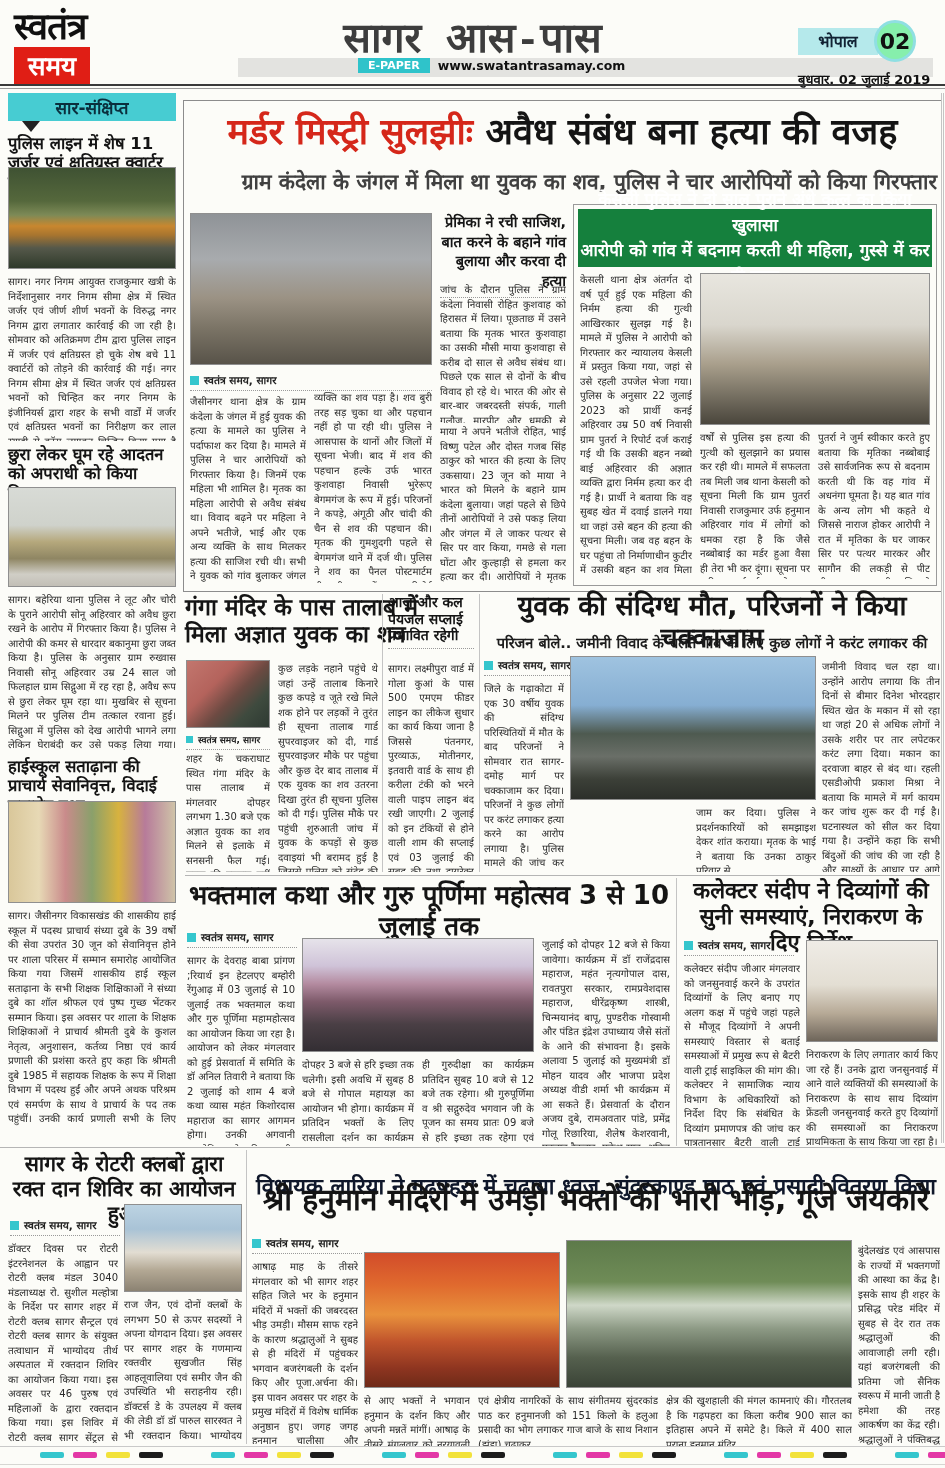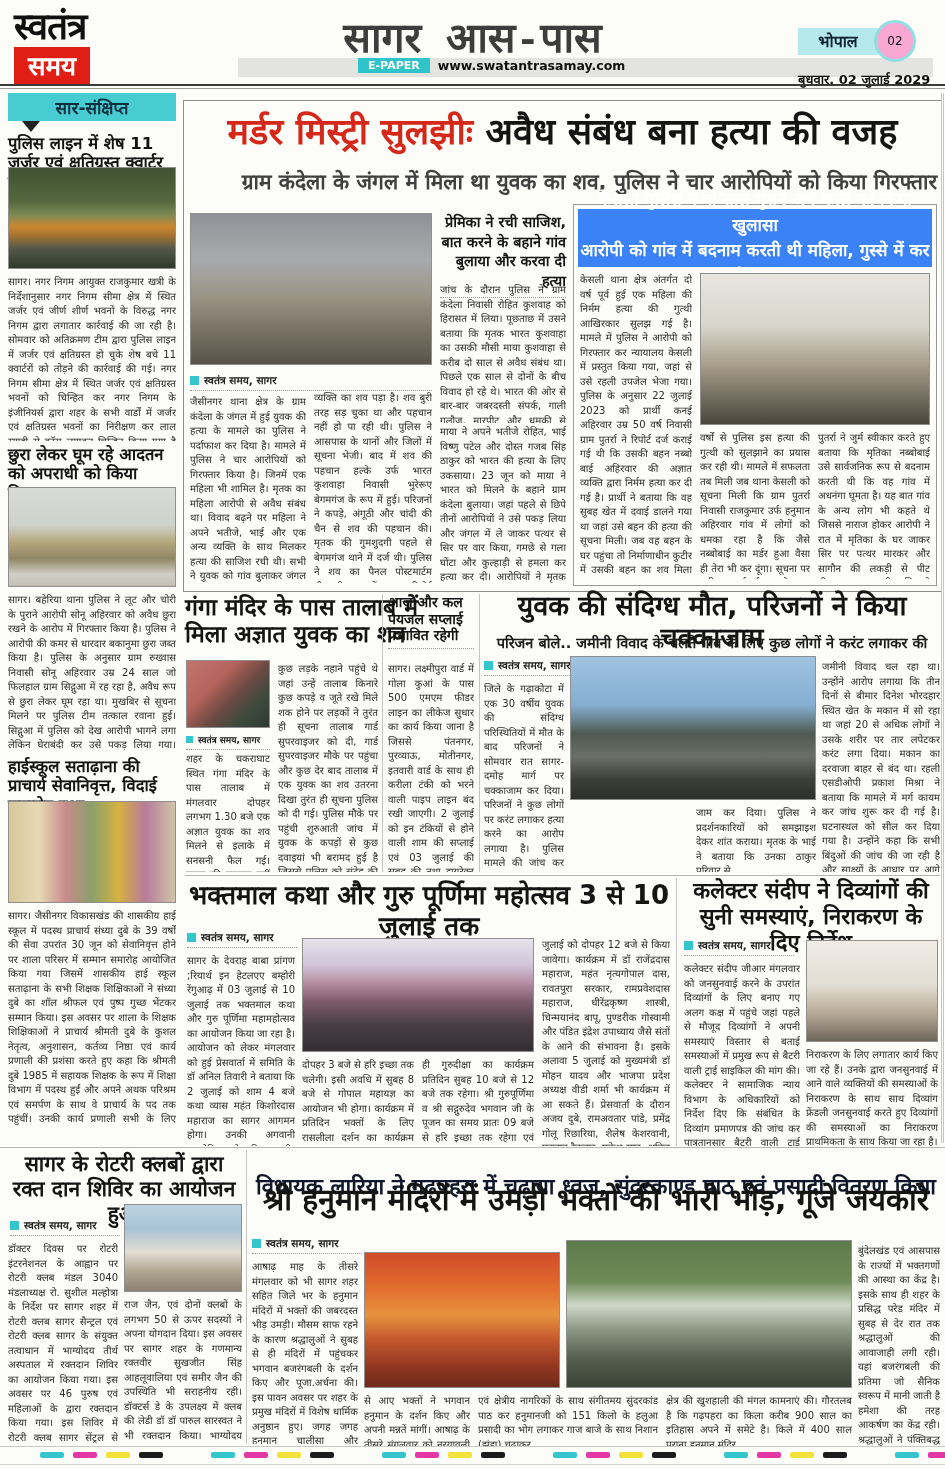--- a/index.html
+++ b/index.html
@@ -17,38 +17,38 @@
   
   #logo-l1{font-size:37px;font-weight:800;color:#101010;letter-spacing:-1px;line-height:1;}
   #logo-l2{display:inline-block;background:#e01e15;color:#fff;font-weight:800;font-size:26px;
            padding:3px 14px;line-height:1.25;margin-top:2px;}
   #main-title{font-size:41px;font-weight:800;color:#3d3d3d;}
   #epaper-bar{background:#e3e3e0;height:19px;display:flex;align-items:flex-start;gap:8px;padding-left:120px;}
   #epaper-badge{background:#2fc3ca;color:#fff;font-size:11px;font-weight:700;padding:1px 10px;}
   #website{font-size:12.5px;font-weight:700;color:#111;}
   #edition-badge{background:#b5e9eb;height:27px;display:flex;align-items:center;justify-content:center;
                  font-size:16px;font-weight:800;color:#123;width:80px;}
-  #page-circle{width:36px;height:36px;border-radius:50%;background:#f9a8d4;border:3px solid #8fdfe2;
-               display:flex;align-items:center;justify-content:center;font-size:12px;font-weight:400;color:#111;}
+  #page-circle{width:36px;height:36px;border-radius:50%;background:#86efac;border:3px solid #8fdfe2;
+               display:flex;align-items:center;justify-content:center;font-size:22px;font-weight:700;color:#111;}
   #date-line{font-size:13px;font-weight:700;color:#111;}
   
   #sb-band{background:#47ccd2;color:#0a2f3d;font-size:17px;font-weight:800;display:flex;
            align-items:center;justify-content:center;}
   #sb-tri{width:0;height:0;border-left:9px solid transparent;border-right:9px solid transparent;
           border-top:11px solid #222;}
   .sb-hl{font-size:16.5px;}
   
   #lead-box{border:1px solid #8c8c8c;}
   #lead-hl{font-size:36px;text-align:center;white-space:nowrap;}
   #lead-hl .red{color:#d5271a;}
   #lead-sub{font-size:21px;font-weight:700;color:#404040;text-align:right;}
   .deck{font-size:14.5px;font-weight:800;text-align:right;line-height:1.35;color:#161616;
         border-bottom:1px dotted #999;padding-bottom:6px;}
   #kesli-box{border:1px solid #9a9a9a;}
-  #kesli-head{background:#3b82f6;color:#fff;text-align:center;font-weight:800;font-size:17px;line-height:1.5;
+  #kesli-head{background:#15803d;color:#fff;text-align:center;font-weight:800;font-size:17px;line-height:1.5;
               display:flex;flex-direction:column;justify-content:center;}
   
   .p1{background:linear-gradient(180deg,#3f5233 0%,#55683c 33%,#7d8a57 47%,#c8872f 58%,#a8752f 67%,#55584a 80%,#2f3a2b 100%);}
   .p2{background:linear-gradient(180deg,#d8dbd6 0%,#cfd2cb 38%,#b5a87c 55%,#8f8663 72%,#d0cec6 88%,#c2bfb6 100%);}
   .p3{background:linear-gradient(90deg,#d9c79a 0%,#e7d9b5 18%,#c98b8b 34%,#8aa06b 50%,#d7b23f 66%,#b77b9a 82%,#cfc3a8 100%);}
   .p4{background:linear-gradient(180deg,#8f9397 0%,#a8abae 30%,#9b9284 56%,#7b7466 76%,#585349 100%);}
   .p5{background:linear-gradient(180deg,#e8e6df 0%,#d9d6cd 34%,#a99f8c 60%,#6f695c 84%,#4a463c 100%);}
   .p6{background:linear-gradient(135deg,#c2766e 0%,#b4635c 34%,#6d4a42 56%,#3e4a3e 76%,#2e3a32 100%);}
   .p7{background:linear-gradient(180deg,#9fc3e0 0%,#86aed2 34%,#4e5a50 54%,#6a6f68 70%,#3c4038 86%,#2c2f2a 100%);}
   .p8{background:linear-gradient(180deg,#e6e3ea 0%,#cfc3d8 24%,#b48ba0 40%,#7d5a6a 56%,#4a3f45 76%,#332e33 100%);}
@@ -75,21 +75,21 @@
     <div class="abs" id="main-title" style="left:0;top:8px;width:945px;text-align:center;font-family:Liberation Mono, monospace;">सागर आस-पास</div>
     <div class="abs" id="epaper-bar" style="left:238px;top:58px;width:575px;">
       <span id="epaper-badge">E-PAPER</span>
       <span id="website">www.swatantrasamay.com</span>
     </div>
     <div class="abs" style="left:798px;top:20px;width:145px;">
       <div style="display:flex;align-items:center;">
         <div id="edition-badge">भोपाल</div>
         <div id="page-circle" style="margin-left:-4px;">02</div>
       </div>
-      <div id="date-line" style="margin-top:8px;">बुधवार, 02 जुलाई 2029</div>
+      <div id="date-line" style="margin-top:8px;">बुधवार, 02 जुलाई 2019</div>
     </div>
     <div class="abs" style="left:0;top:84px;width:945px;height:2px;background:#3a3a3a;"></div>
     <div class="abs" style="left:0;top:88px;width:945px;height:1px;background:#9a9a9a;"></div>
   </div>
 
   <div class="abs" style="left:8px;top:93px;width:168px;height:1040px;">
     <div id="sb-band" style="height:28px;">सार-संक्षिप्त</div>
     <div id="sb-tri" style="margin-left:14px;"></div>
     <div class="hl sb-hl" style="margin-top:2px;">पुलिस लाइन में शेष 11 जर्जर एवं क्षतिग्रस्त क्वार्टर को तोड़े</div>
     <div class="photo p1" style="position:absolute;left:0;top:74px;width:168px;height:102px;"></div>

